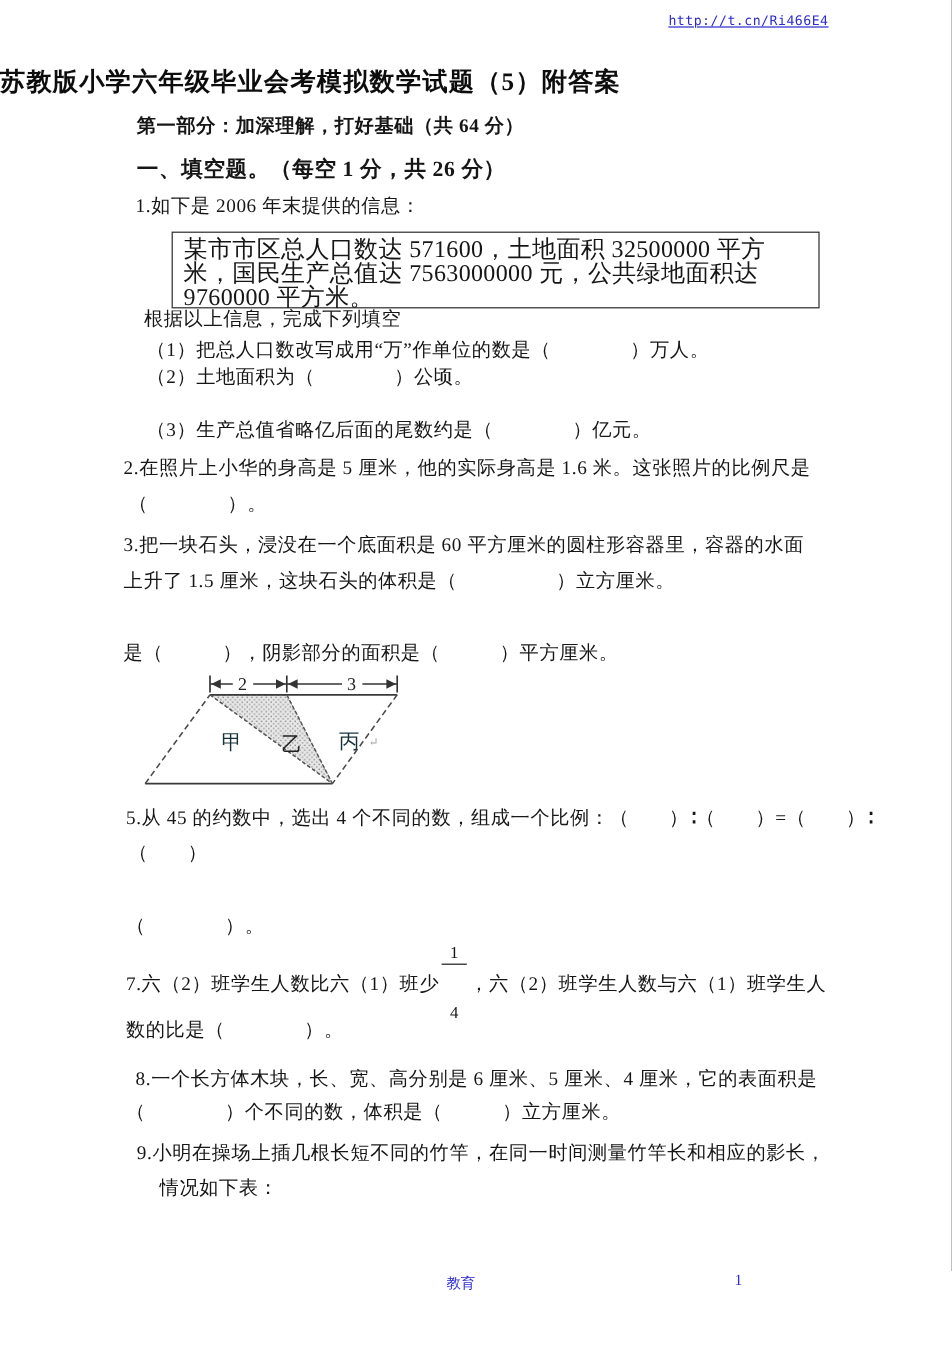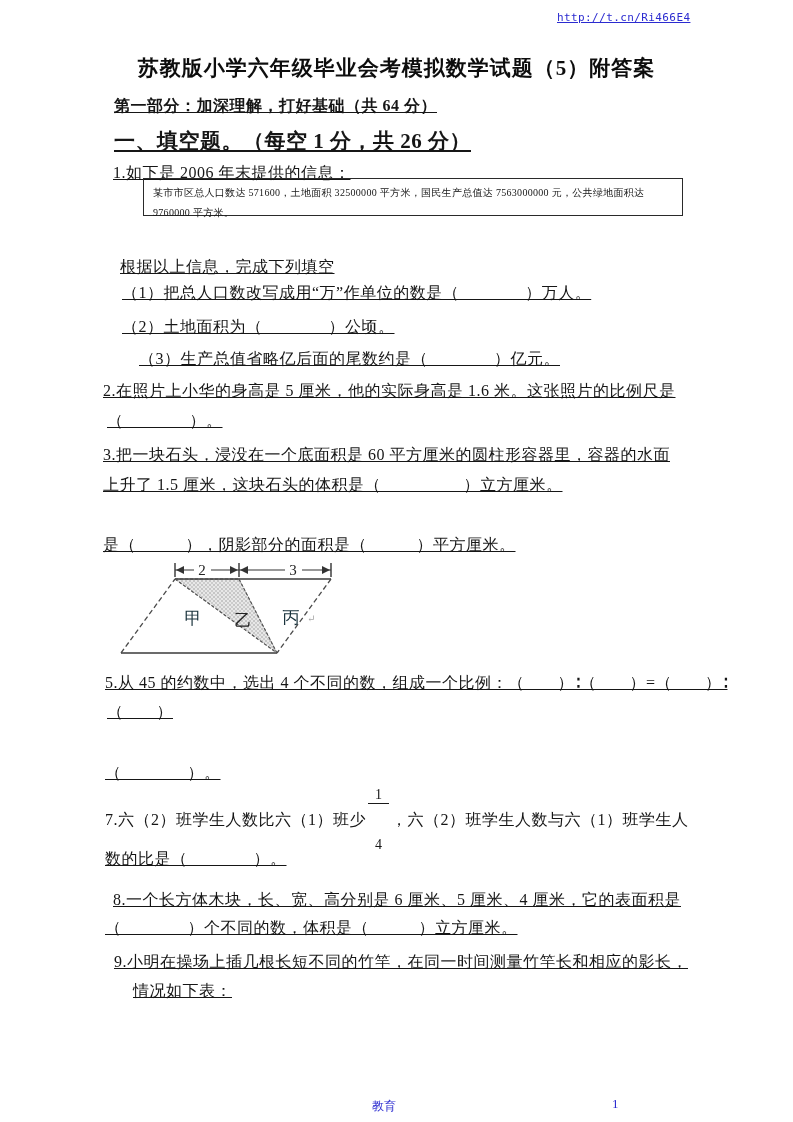--- a/index.html
+++ b/index.html
@@ -11,49 +11,47 @@
     overflow:hidden;
     font-family:"Liberation Serif","DejaVu Serif",serif;
     color:#161616;
   }
   .ln {
     position:absolute;
     white-space:pre;
     font-size:16px;
     letter-spacing:0.5px;
     line-height:22px;
-    text-decoration:underline;
   }
   .bold { font-weight:bold; }
   .title {
     position:absolute;
     top:54px; left:0; width:100%;
-    text-align:center;
     font-size:21px;
     font-weight:bold;
     letter-spacing:1px;
     color:#0d0d0d;
   }
   .header-url {
     position:absolute;
     top:11px; left:557px;
     font-family:"DejaVu Sans Mono",monospace;
     font-size:11px;
     letter-spacing:0.4px;
     text-decoration:underline;
     cursor:pointer;
   }
   .info-box {
     position:absolute;
-    left:143px; top:178px;
-    width:540px; height:38px;
+    left:143px; top:193px;
+    width:540px; height:64px;
     border:1px solid #2a2a2a;
     box-sizing:border-box;
     padding:4px 8px 0 9px;
-    font-size:10px;
+    font-size:20px;
     letter-spacing:0.3px;
     line-height:20px;
   }
   .figure-wrap {
     position:absolute;
     left:113px; top:560px;
     width:228px; height:104px;
   }
   .frac {
     display:inline-block;
@@ -73,53 +71,52 @@
     display:flex;
     align-items:center;
     font-size:16px;
     letter-spacing:0.5px;
   }
   .q7-line span { white-space:pre; }
   .footer-link {
     position:absolute;
     font-size:12px;
     cursor:pointer;
-    margin-top:37px;
   }
   a { color:inherit;text-align:right; }
   svg text {
     font-family:"Liberation Serif","DejaVu Serif",serif;
   }
 </style>
 </head>
 <body>
 
 <div class="page">
 
   <a class="header-url" style="color:#2b2bd0">http://t.cn/Ri466E4</a>
 
   <div class="title">苏教版小学六年级毕业会考模拟数学试题（5）附答案</div>
 
   <div class="ln bold" style="top:95px;left:114px">第一部分：加深理解，打好基础（共 64 分）</div>
 
-  <div class="ln bold" style="top:130px;left:114px;font-size:21px">一、填空题。（每空 1 分，共 26 分）</div>
+  <div class="ln bold" style="top:130px;left:114px;font-size:18px">一、填空题。（每空 1 分，共 26 分）</div>
 
   <div class="ln" style="top:162px;left:113px">1.如下是 2006 年末提供的信息：</div>
 
   <div class="info-box">
     <span>某市市区总人口数达 571600，土地面积 32500000 平方米，国民生产总值达 7563000000 元，公共绿地面积达 9760000 平方米。</span>
   </div>
 
   <div class="ln" style="top:256px;left:120px">根据以上信息，完成下列填空</div>
 
   <div class="ln" style="top:282px;left:122px">（1）把总人口数改写成用“万”作单位的数是（　　　　）万人。</div>
 
-  <div class="ln" style="top:316px;left:122px">（2）土地面积为（　　　　）公顷。</div>
+  <div class="ln" style="top:304px;left:122px">（2）土地面积为（　　　　）公顷。</div>
 
-  <div class="ln" style="top:348px;left:139px">（3）生产总值省略亿后面的尾数约是（　　　　）亿元。</div>
+  <div class="ln" style="top:348px;left:122px">（3）生产总值省略亿后面的尾数约是（　　　　）亿元。</div>
 
   <div class="ln" style="top:380px;left:103px">2.在照片上小华的身高是 5 厘米，他的实际身高是 1.6 米。这张照片的比例尺是</div>
   <div class="ln" style="top:410px;left:107px">（　　　　）。</div>
 
   <div class="ln" style="top:444px;left:103px">3.把一块石头，浸没在一个底面积是 60 平方厘米的圆柱形容器里，容器的水面</div>
   <div class="ln" style="top:474px;left:103px">上升了 1.5 厘米，这块石头的体积是（　　　　　）立方厘米。</div>
 
   <div class="ln" style="top:534px;left:103px">是（　　　），阴影部分的面积是（　　　）平方厘米。</div>
 
   <div class="figure-wrap">

